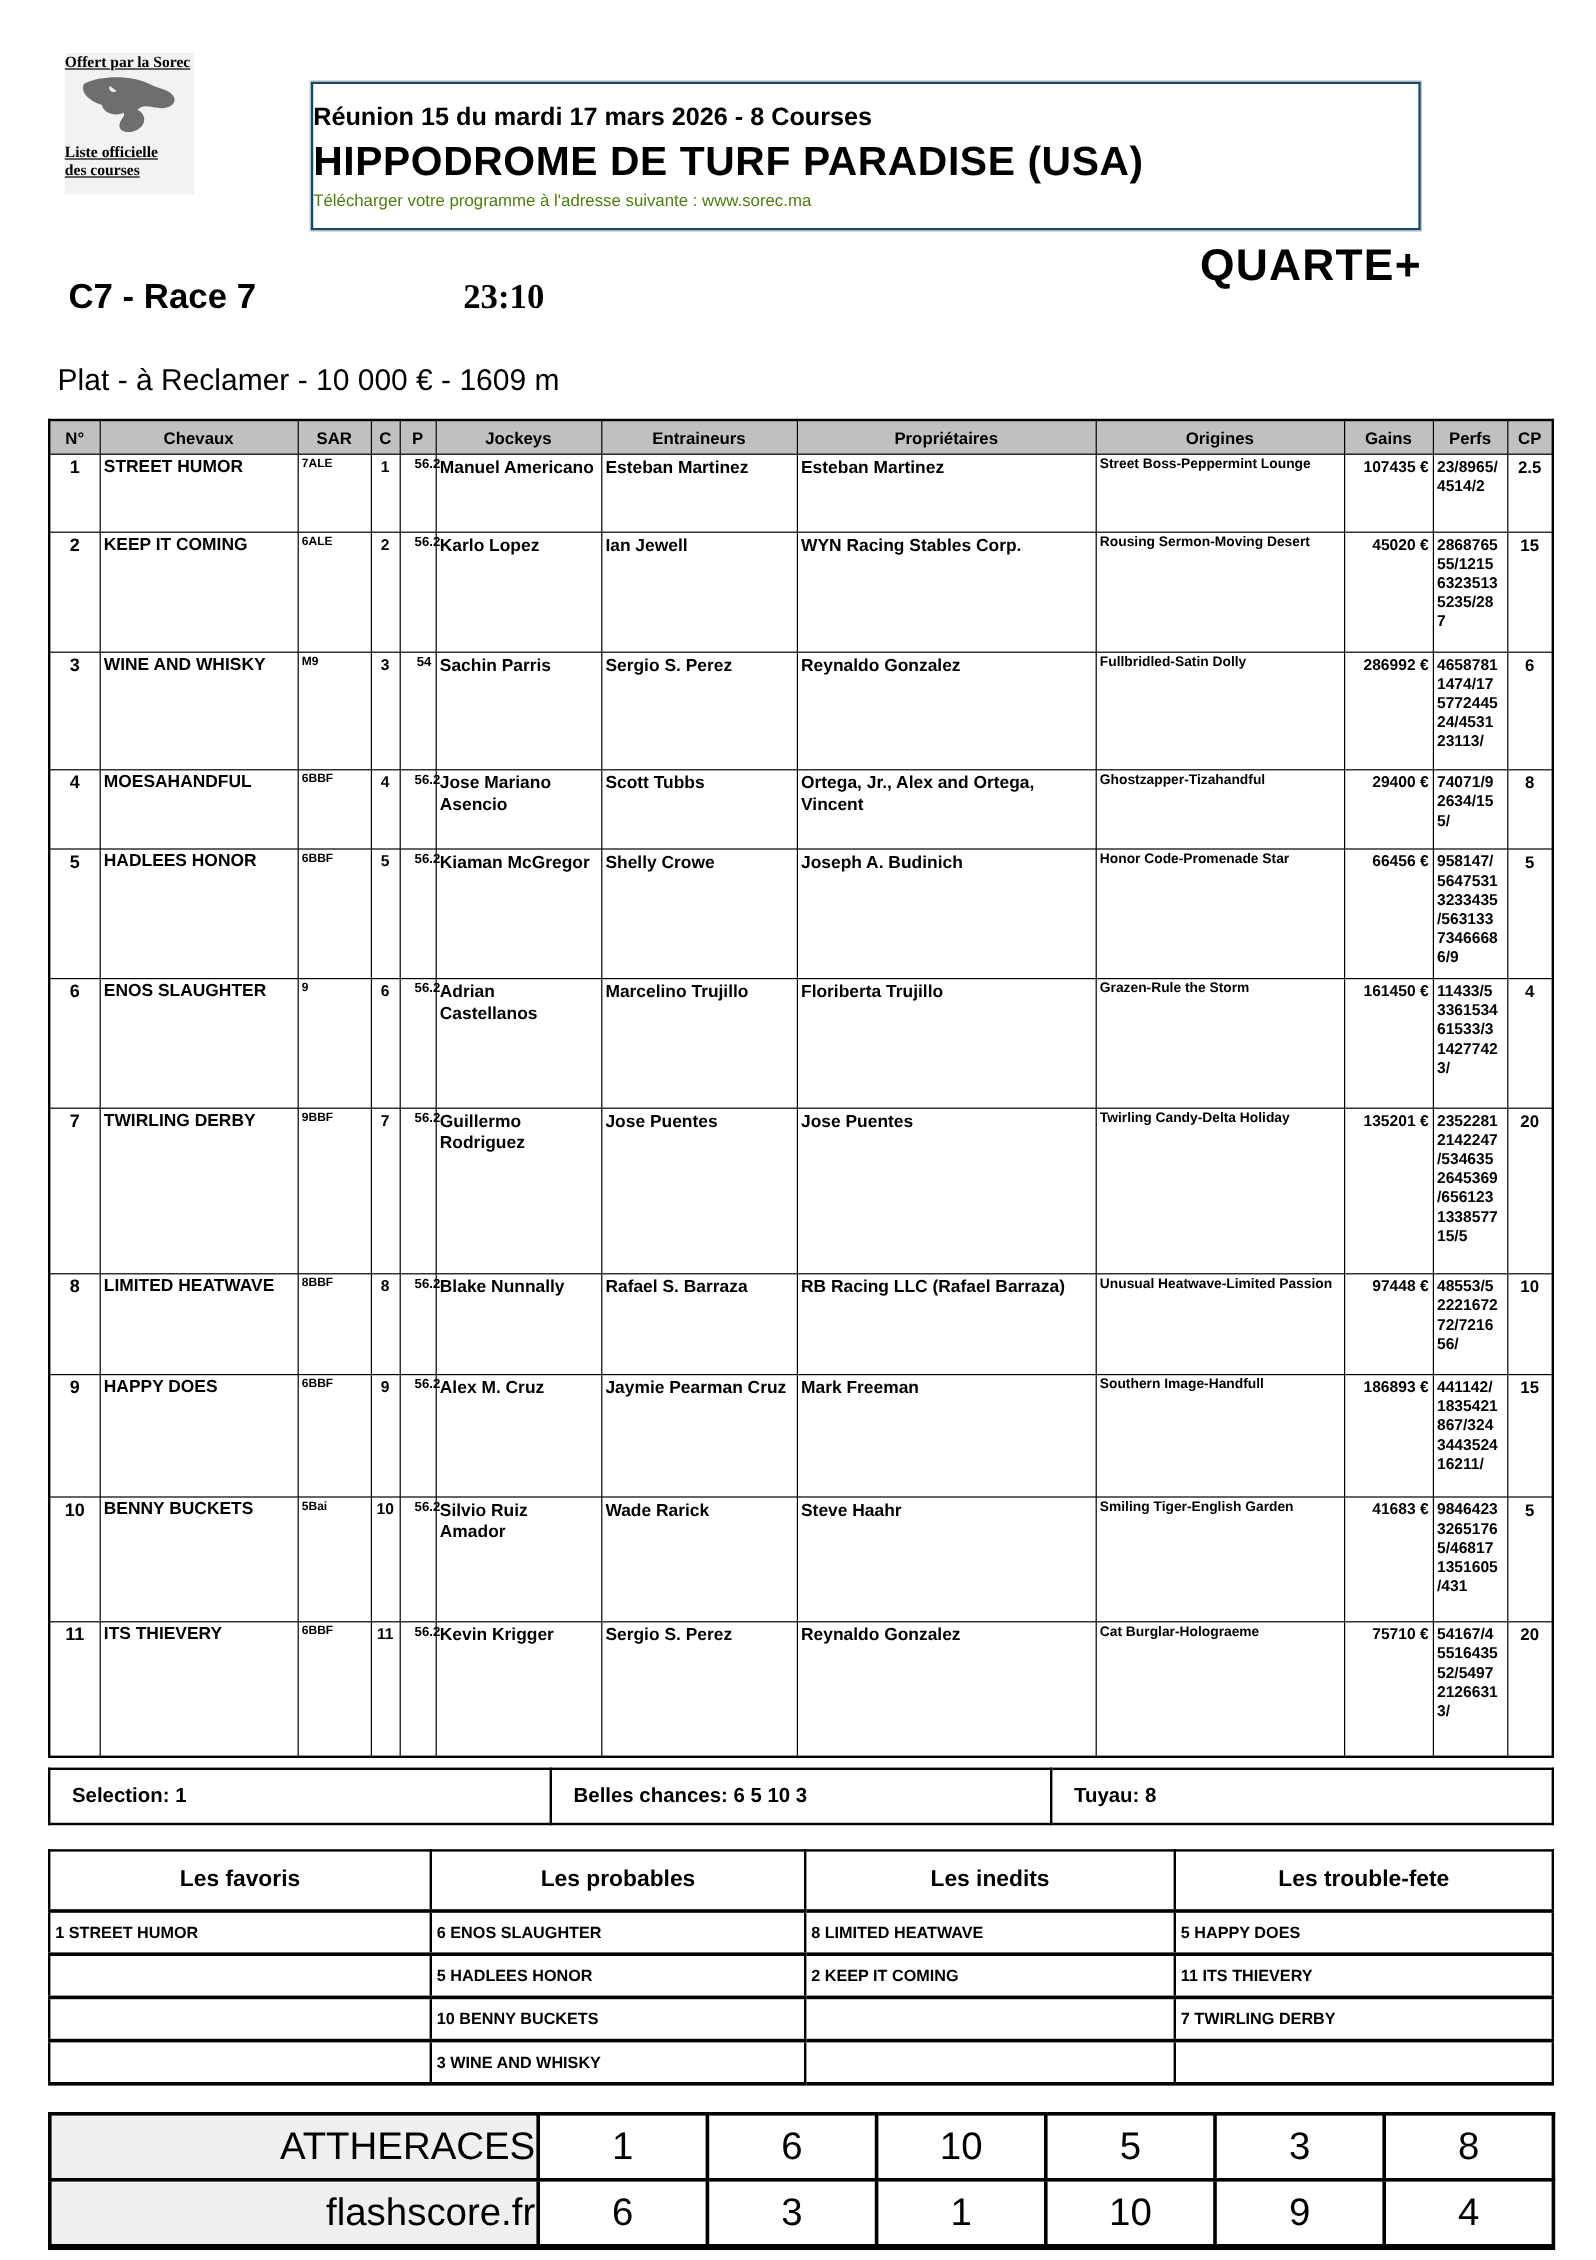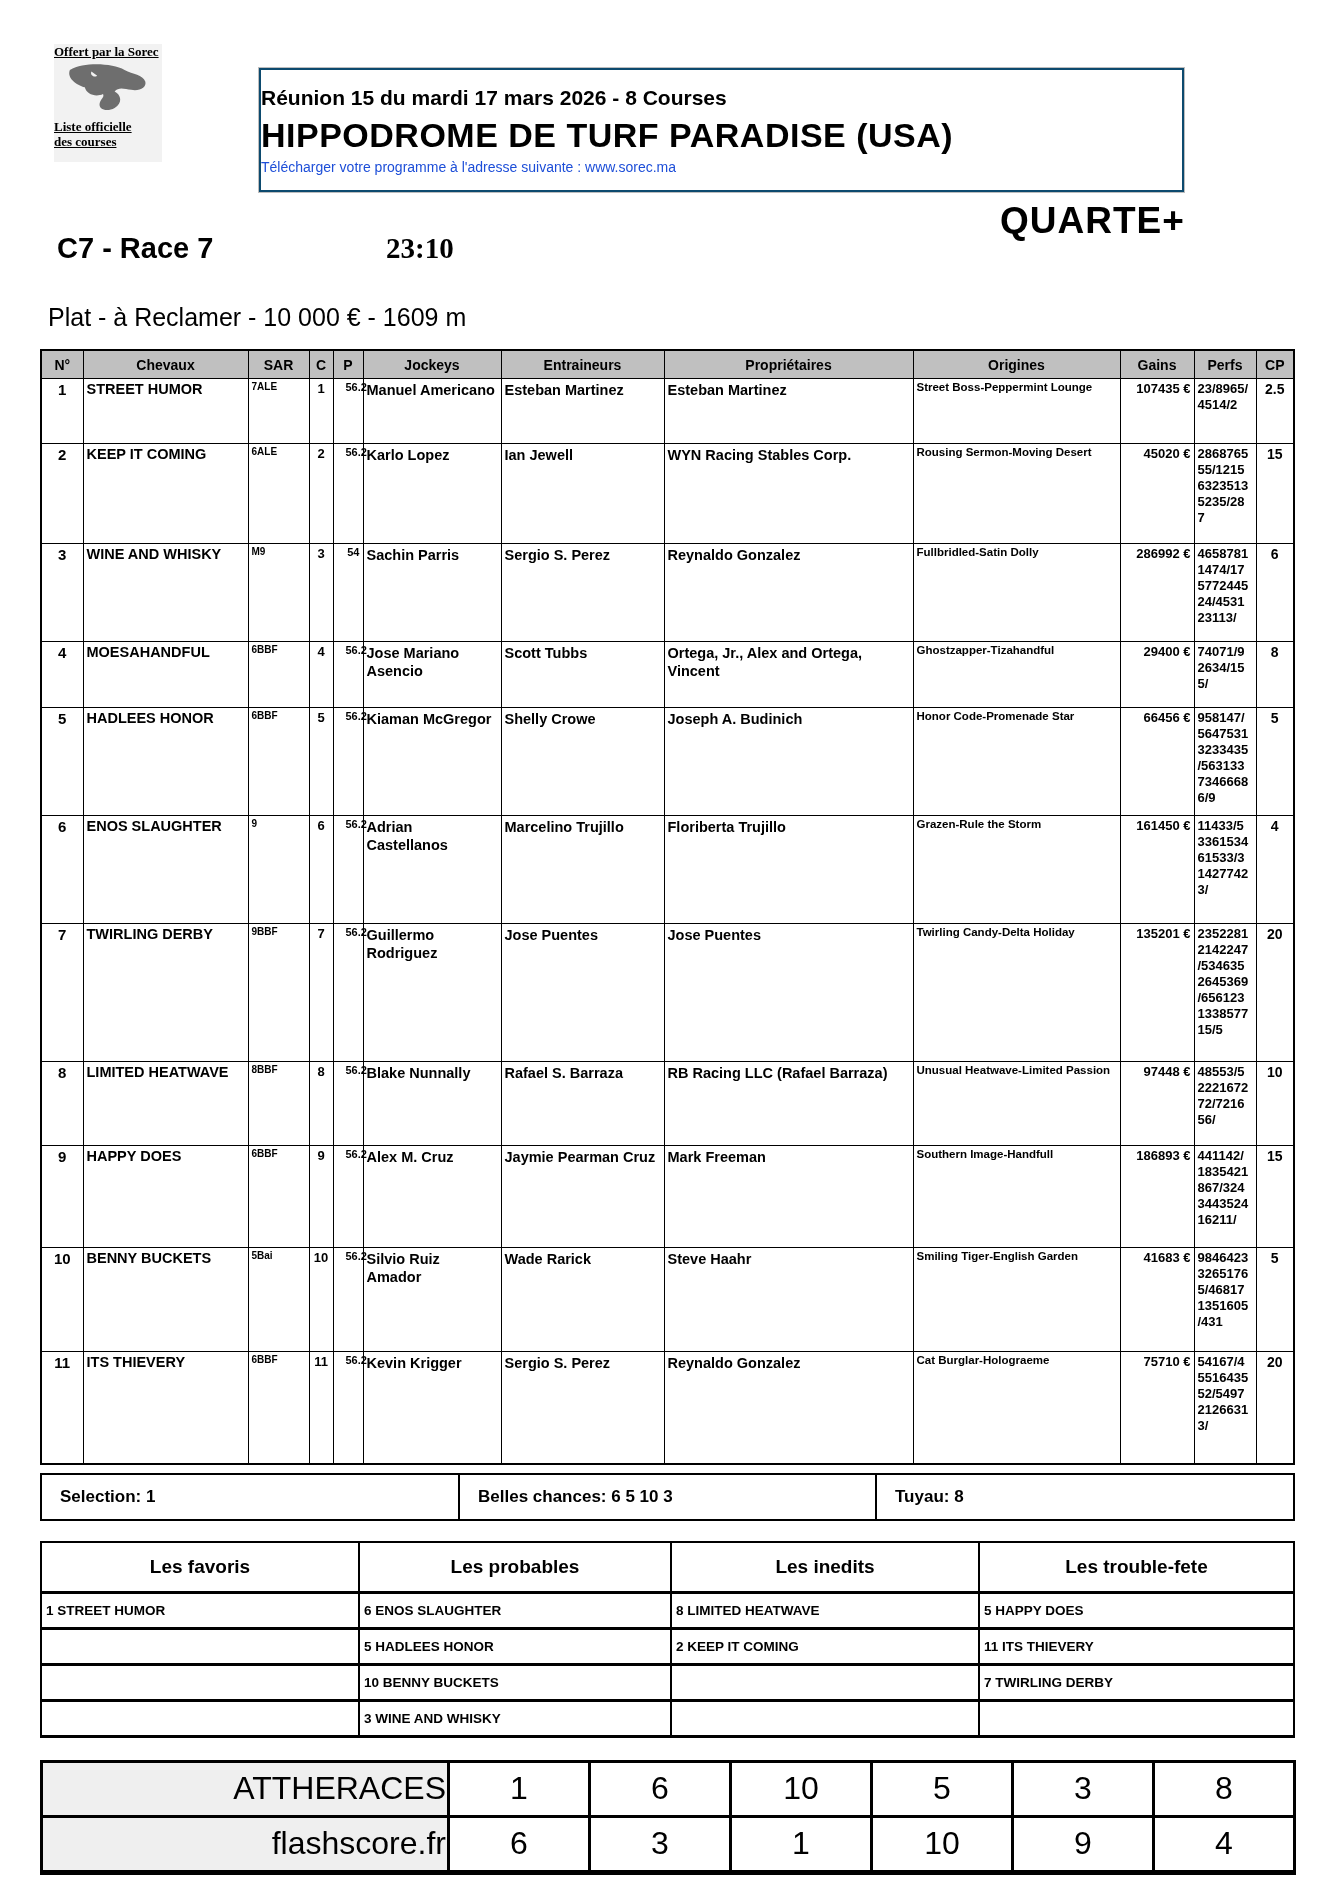--- a/index.html
+++ b/index.html
@@ -8,21 +8,21 @@
   
   .top-area{position:relative;height:349px;}
   .logo-box{position:absolute;left:54px;top:44px;width:108px;height:118px;background:#f2f2f2;
             text-align:left;font-family:"Liberation Serif",serif;font-weight:bold;font-size:13px;text-decoration:underline;}
   .logo-box .lg-line{line-height:15px;}
   .logo-box svg{display:block;margin:1px auto;}
   .header-box{position:absolute;left:259px;top:40px;width:921px;height:120px;border:2px solid #0c4a6e;
               outline:1px solid #bdbdbd;text-align:left;display:flex;flex-direction:column;justify-content:center;margin-top:28px;}
   .header-box .reunion{font-size:21px;font-weight:bold;margin-bottom:6px;}
   .header-box .hippo{font-size:34px;font-weight:bold;letter-spacing:.5px;}
-  .header-box .dl{font-size:14px;color:#1d4ed8;margin-top:4px;}
+  .header-box .dl{font-size:14px;color:#4d7c0f;margin-top:4px;}
   .quarte{position:absolute;left:1000px;top:200px;font-size:37px;font-weight:bold;letter-spacing:1px;}
   .race-line{position:absolute;left:57px;top:232px;font-size:29px;font-weight:bold;}
   .race-time{position:absolute;left:386px;top:232px;font-size:29px;font-weight:bold;font-family:Liberation Serif, serif;}
   .conditions{position:absolute;left:48px;top:303px;font-size:25px;}
   
   table{border-collapse:collapse;table-layout:fixed;}
   .main-tbl{width:1253px;margin-left:40px;border:2px solid #000;}
   .main-tbl th{background:#c0c0c0;border:1px solid #000;font-size:14px;font-weight:bold;
                height:25px;padding:1px 2px;}
   .main-tbl td{border:1px solid #000;vertical-align:top;padding:2px 3px;font-weight:bold;}

